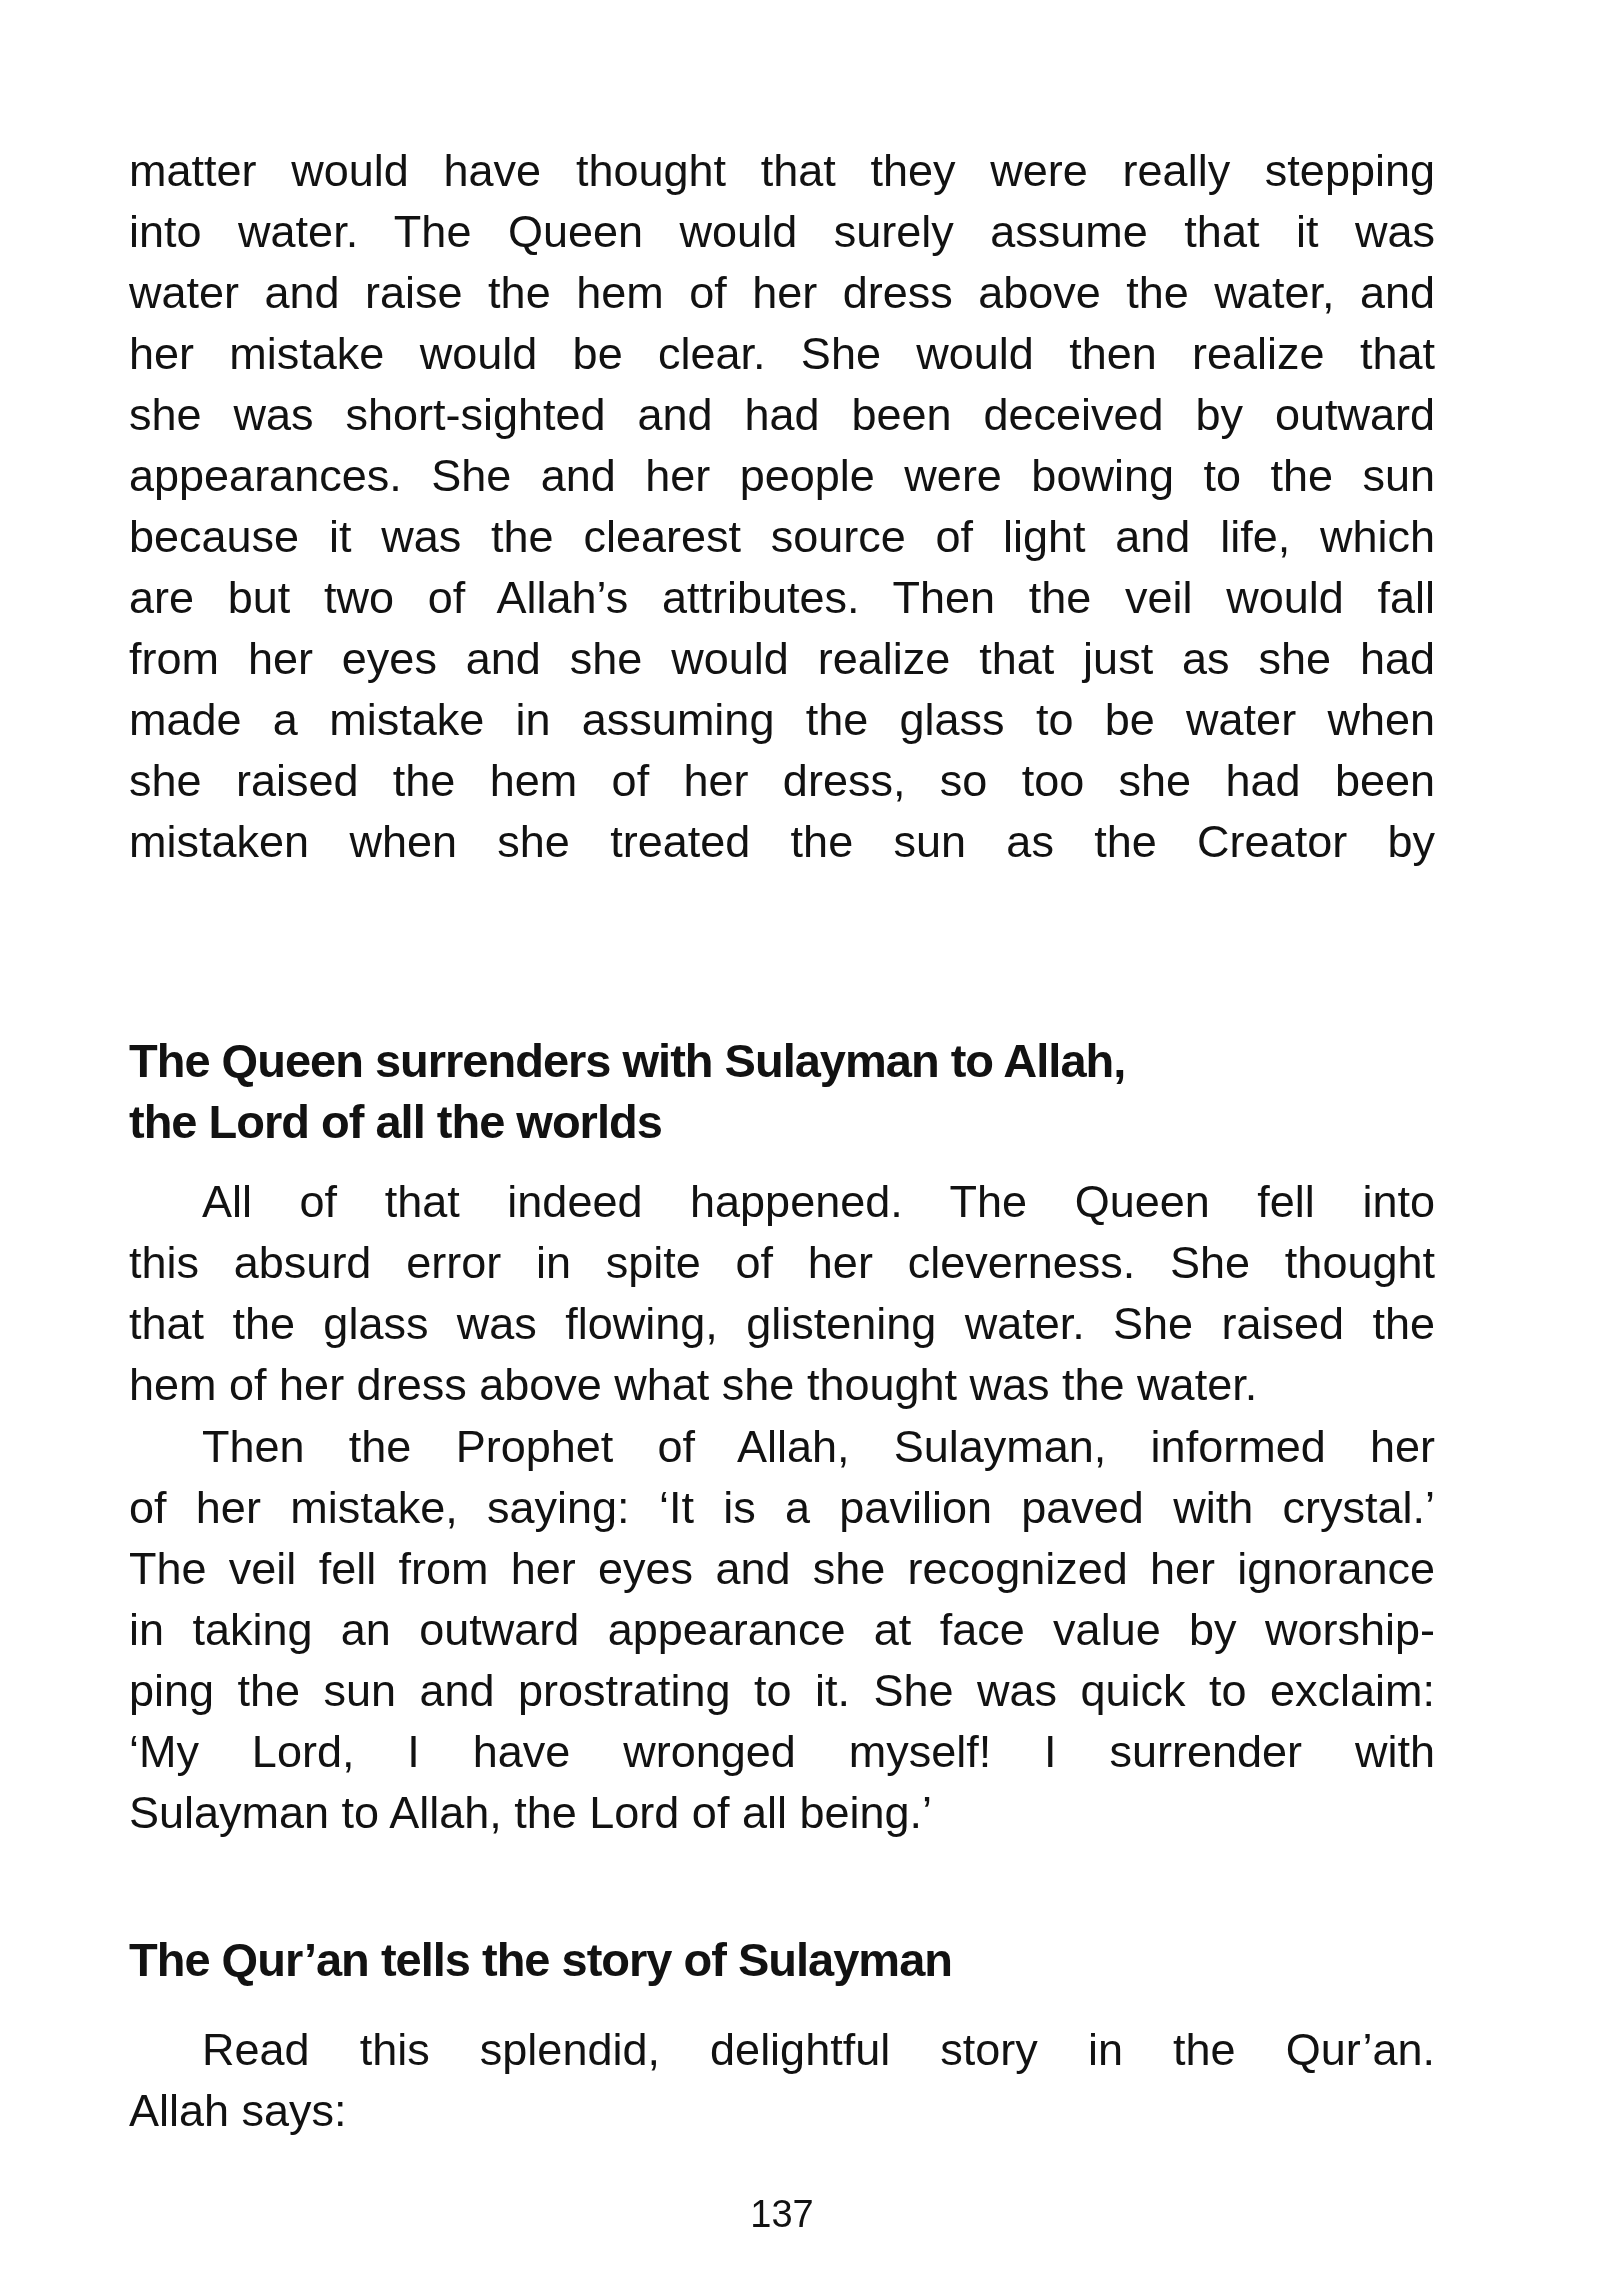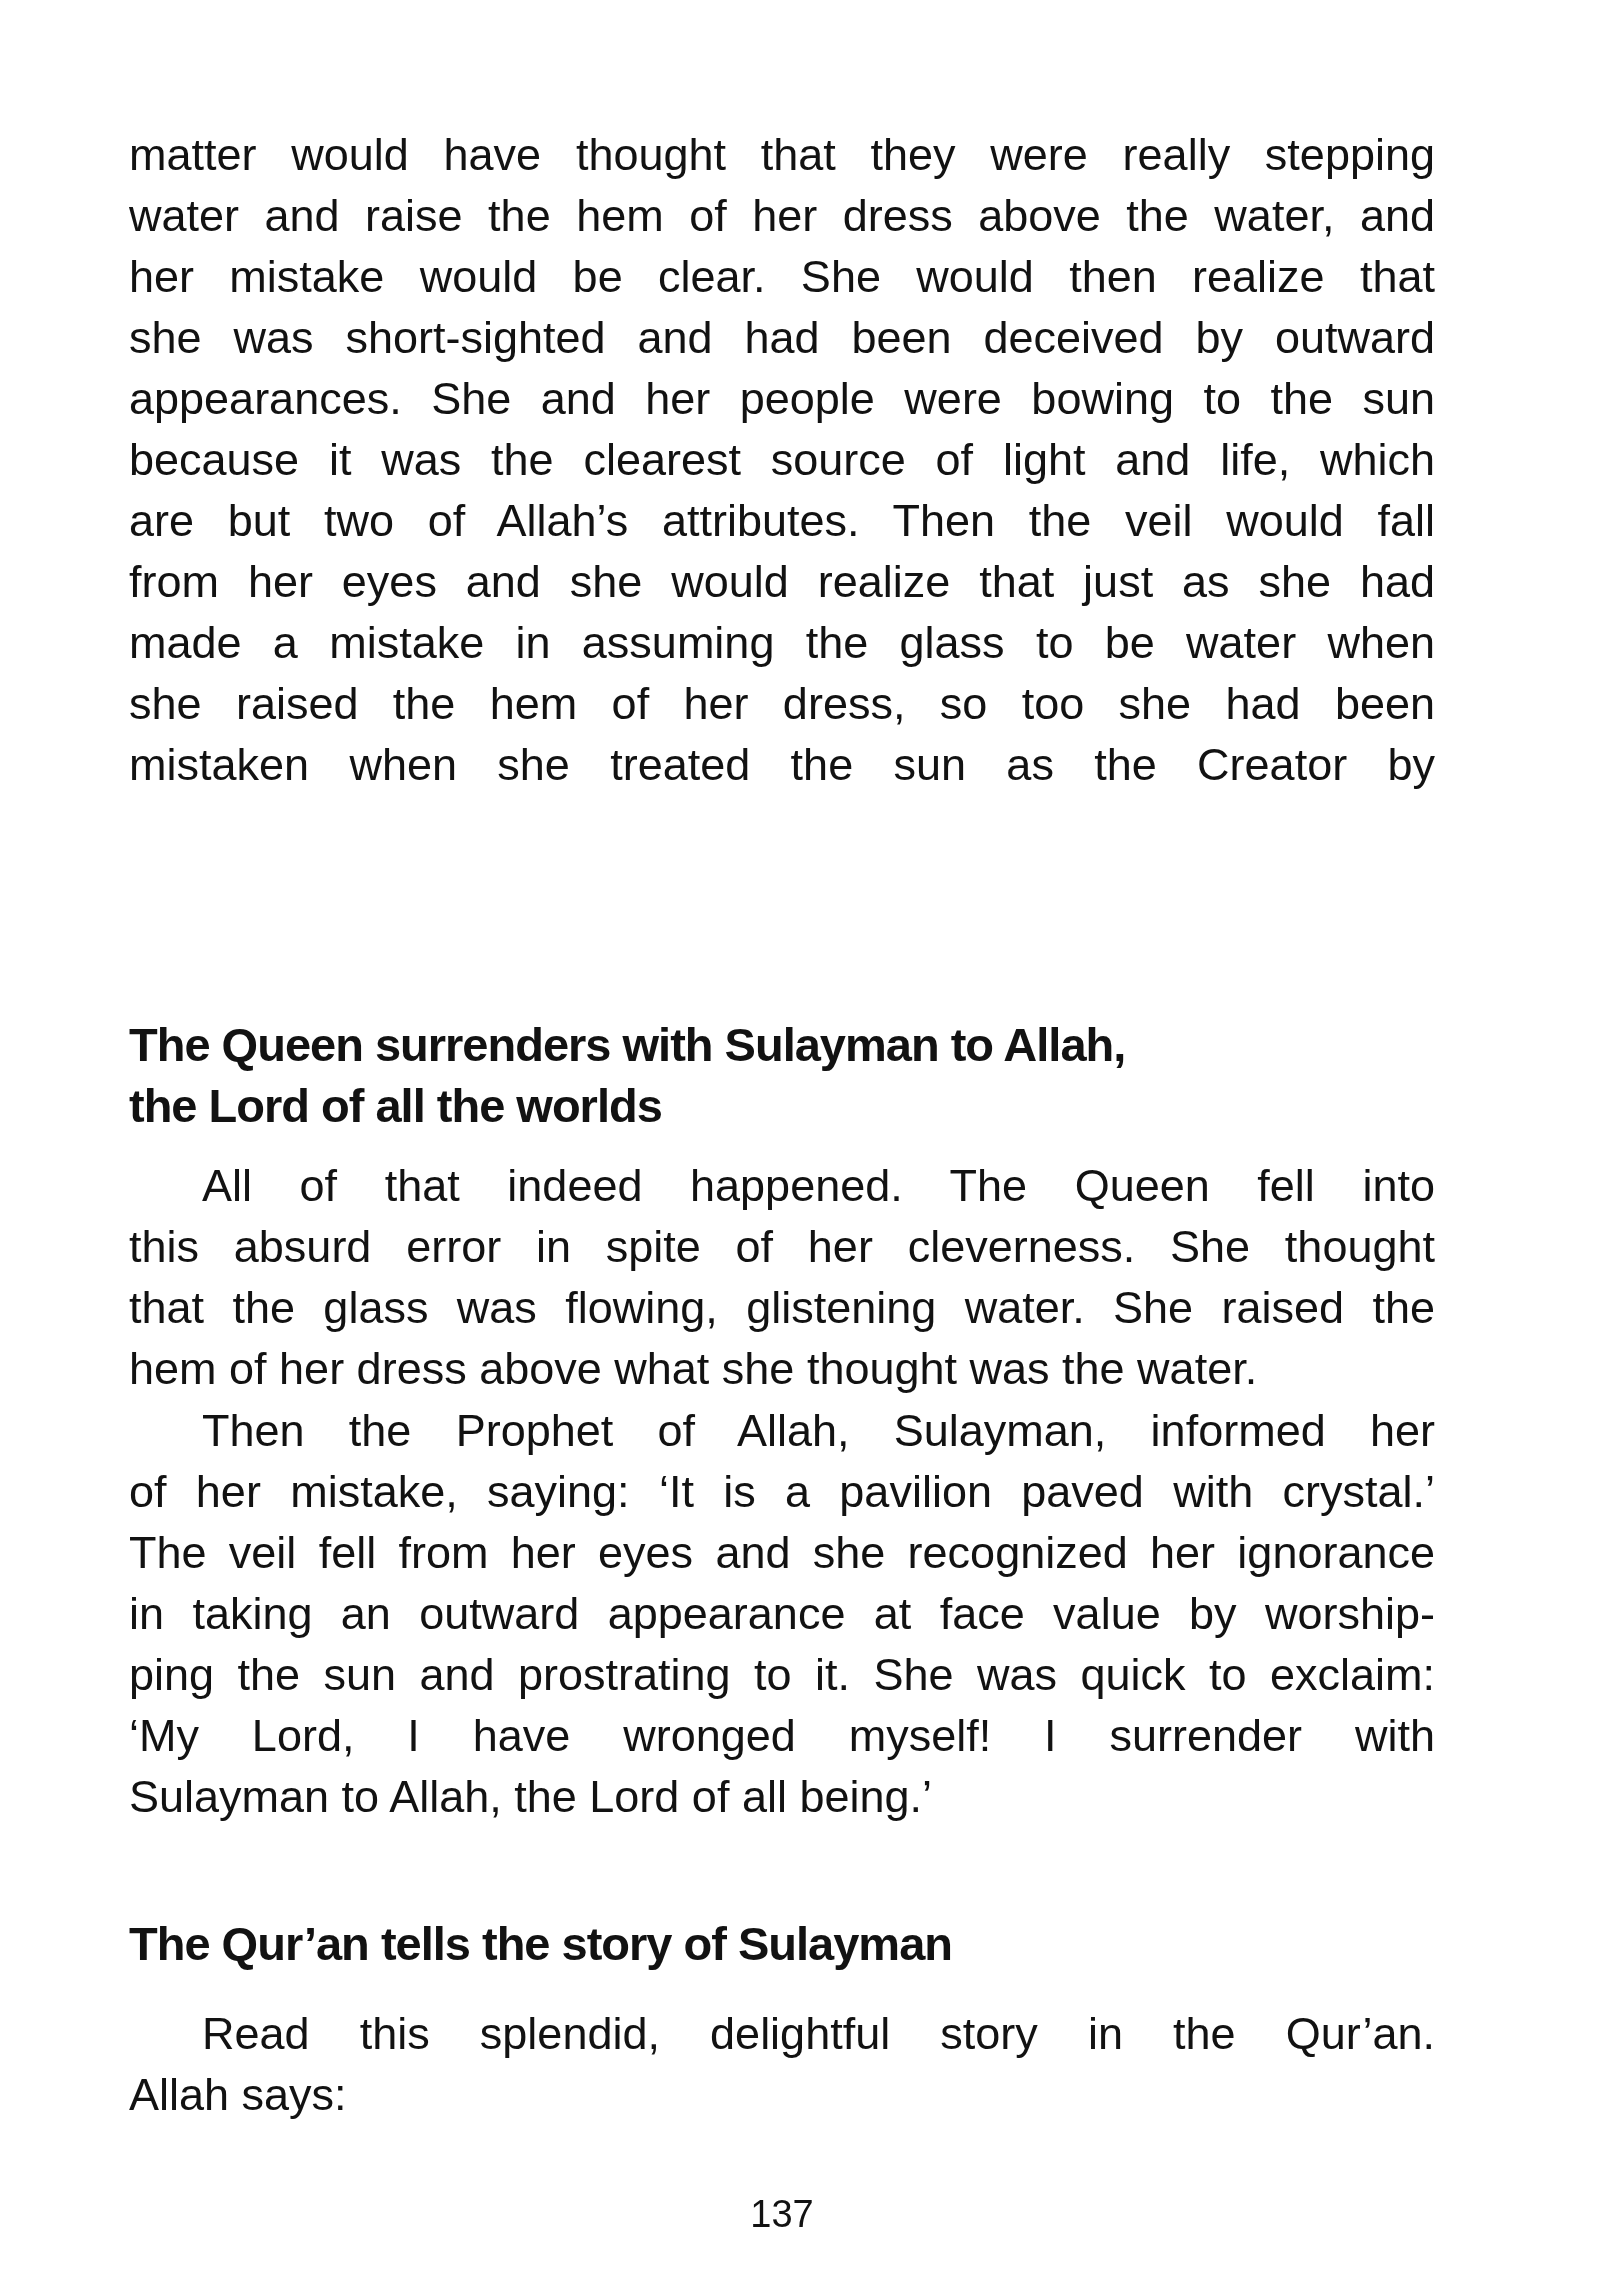--- a/index.html
+++ b/index.html
@@ -9,20 +9,21 @@
     height: 2290px;
     background: #ffffff;
     font-family: "Liberation Sans", "DejaVu Sans", sans-serif;
     color: #121212;
     overflow: hidden;
   }
   .textblock {
     position: absolute;
     left: 129px;
     width: 1306px;
+    margin-top: 16px;
   }
   .body-block {
     font-size: 45px;
     line-height: 61px;
   }
   .heading-block {
     font-size: 47px;
     line-height: 61px;
     font-weight: 700;
     letter-spacing: -1px;
@@ -54,20 +55,21 @@
     line-height: 61px;
     text-align: center;
   }
 </style>
 </head>
 <body>
 
 <div class="page">
   <div class="textblock body-block" style="top:124px">
       <div class="line">matter would have thought that they were really stepping</div>
+      <div class="line">into water. The Queen would surely assume that it was</div>
       <div class="line">water and raise the hem of her dress above the water, and</div>
       <div class="line">her mistake would be clear. She would then realize that</div>
       <div class="line">she was short-sighted and had been deceived by outward</div>
       <div class="line">appearances. She and her people were bowing to the sun</div>
       <div class="line">because it was the clearest source of light and life, which</div>
       <div class="line">are but two of Allah’s attributes. Then the veil would fall</div>
       <div class="line">from her eyes and she would realize that just as she had</div>
       <div class="line">made a mistake in assuming the glass to be water when</div>
       <div class="line">she raised the hem of her dress, so too she had been</div>
       <div class="line">mistaken when she treated the sun as the Creator by</div>

